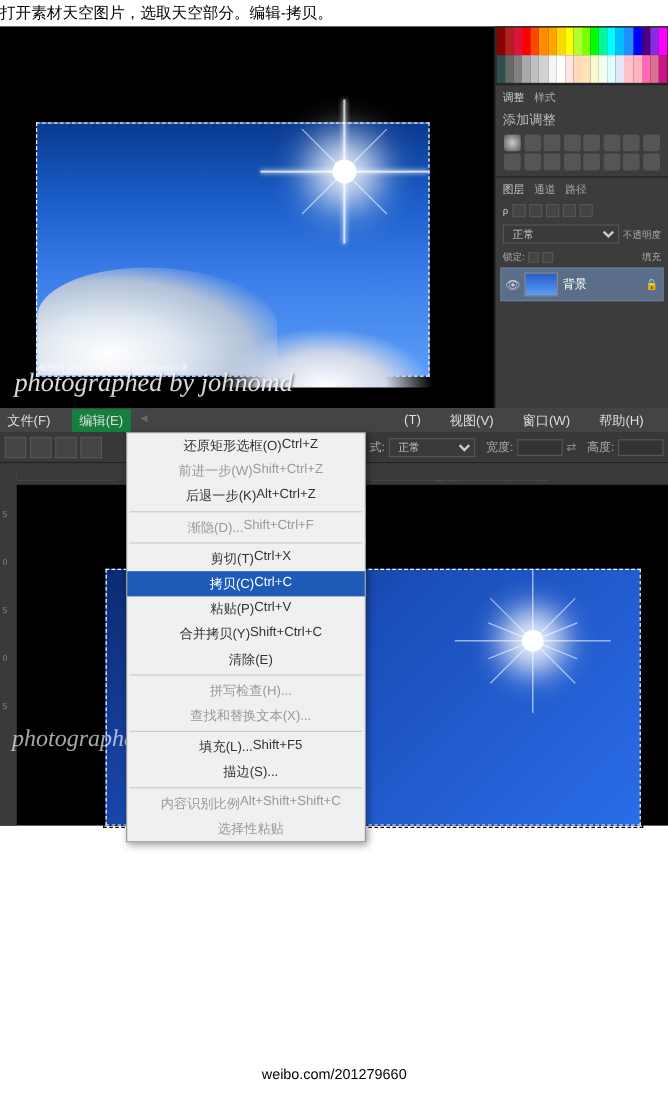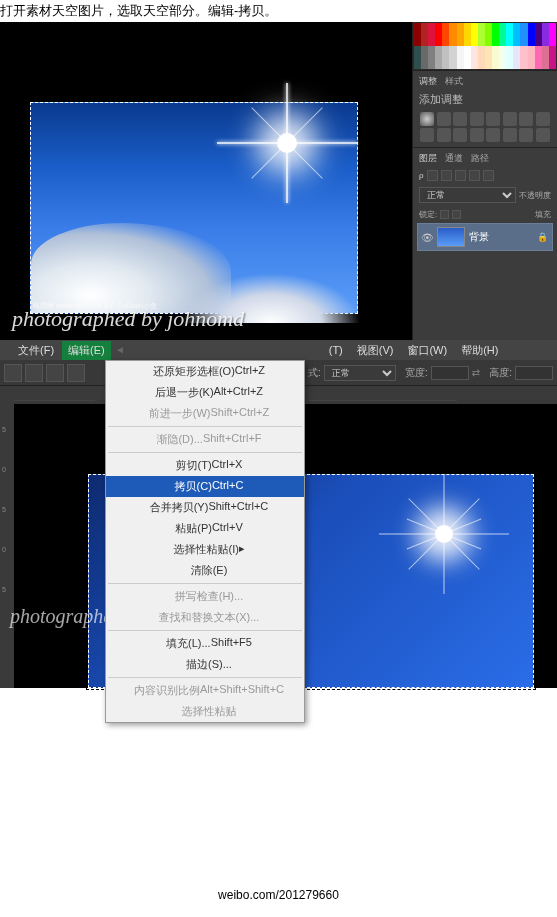--- a/index.html
+++ b/index.html
@@ -25,21 +25,21 @@
 .panel-header{display:flex;gap:8px;padding:2px;font-size:9px;color:#aaa}
 .panel-tab{color:#ccc}
 .panel-row{display:flex;gap:3px;padding:3px 2px;align-items:center}
 .panel-icon{width:16px;height:16px;background:#444;border:1px solid #555;display:inline-block}
 .adj-icons{display:grid;grid-template-columns:repeat(8,1fr);gap:2px;padding:3px}
 .adj-icon{width:14px;height:14px;background:#555;border-radius:2px}
 .layer-row{display:flex;align-items:center;gap:4px;padding:3px;background:#5a6e8a;border:1px solid #6a7e9a}
 .layer-thumb{width:28px;height:20px;background:linear-gradient(#2a5dc8,#5a9df8);border:1px solid #888}
 .eye-icon{width:12px;height:10px;color:#ccc;font-size:10px}
 .dropdown{background:#3a3a3a;border:1px solid #555;color:#ccc;font-size:9px;padding:1px 3px;flex:1}
-.menubar{background:#444;height:20px;display:flex;align-items:center;padding:0 12px;gap:2px;font-size:11px;color:#ddd}
+.menubar{background:#444;height:20px;display:flex;align-items:center;padding:0 0;gap:12px;font-size:11px;color:#ddd}
 .menu-item{padding:2px 6px}
 .menu-item.active{background:#15803d}
 .toolbar{background:#383838;height:26px;display:flex;align-items:center;padding:0 4px;gap:3px;font-size:10px;color:#ccc;border-bottom:1px solid #222}
 .tool-icon{width:18px;height:18px;background:#444;border:1px solid #555}
 .toolbar-label{margin-left:6px;color:#aaa}
 .toolbar-input{width:38px;background:#333;border:1px solid #555;color:#ccc;font-size:9px;padding:1px}
 .tabbar{background:#383838;height:18px;display:flex;align-items:center;padding:0 4px;font-size:9px;color:#aaa;gap:4px}
 .tab{padding:1px 4px;background:#444}
 .context-menu{position:absolute;left:105px;top:20px;width:200px;background:#f0f0f0;border:1px solid #999;box-shadow:2px 2px 6px rgba(0,0,0,0.4);font-size:11px;z-index:10}
 .menu-row{display:flex;justify-content:center;padding:3px 10px 3px 18px;color:#333;cursor:default}
@@ -231,55 +231,51 @@
     </div>
   </div>
   <div class="watermark2">photographed by johnomd</div>
 
   <span class="menu-arrow">◄</span>
   <div class="context-menu">
     <div class="menu-row">
         <span>还原矩形选框(O)</span>
         <span>Ctrl+Z</span>
       </div>
+    <div class="menu-row disabled">
+        <span>前进一步(W)</span>
+        <span>Shift+Ctrl+Z</span>
+      </div>
     <div class="menu-row">
         <span>后退一步(K)</span>
         <span>Alt+Ctrl+Z</span>
-      </div>
-    <div class="menu-row disabled">
-        <span>前进一步(W)</span>
-        <span>Shift+Ctrl+Z</span>
       </div>
     <div class="menu-sep"></div>
     <div class="menu-row disabled">
         <span>渐隐(D)...</span>
         <span>Shift+Ctrl+F</span>
       </div>
     <div class="menu-sep"></div>
     <div class="menu-row">
         <span>剪切(T)</span>
         <span>Ctrl+X</span>
       </div>
     <div class="menu-row highlighted">
         <span>拷贝(C)</span>
         <span>Ctrl+C</span>
       </div>
     <div class="menu-row">
+        <span>粘贴(P)</span>
+        <span>Ctrl+V</span>
+      </div>
+    <div class="menu-row">
         <span>合并拷贝(Y)</span>
         <span>Shift+Ctrl+C</span>
       </div>
     <div class="menu-row">
-        <span>粘贴(P)</span>
-        <span>Ctrl+V</span>
-      </div>
-    <div class="menu-row">
-        <span>选择性粘贴(I)</span>
-        <span>▸</span>
-      </div>
-    <div class="menu-row">
         <span>清除(E)</span>
         <span></span>
       </div>
     <div class="menu-sep"></div>
     <div class="menu-row disabled">
         <span>拼写检查(H)...</span>
         <span></span>
       </div>
     <div class="menu-row disabled">
         <span>查找和替换文本(X)...</span>

